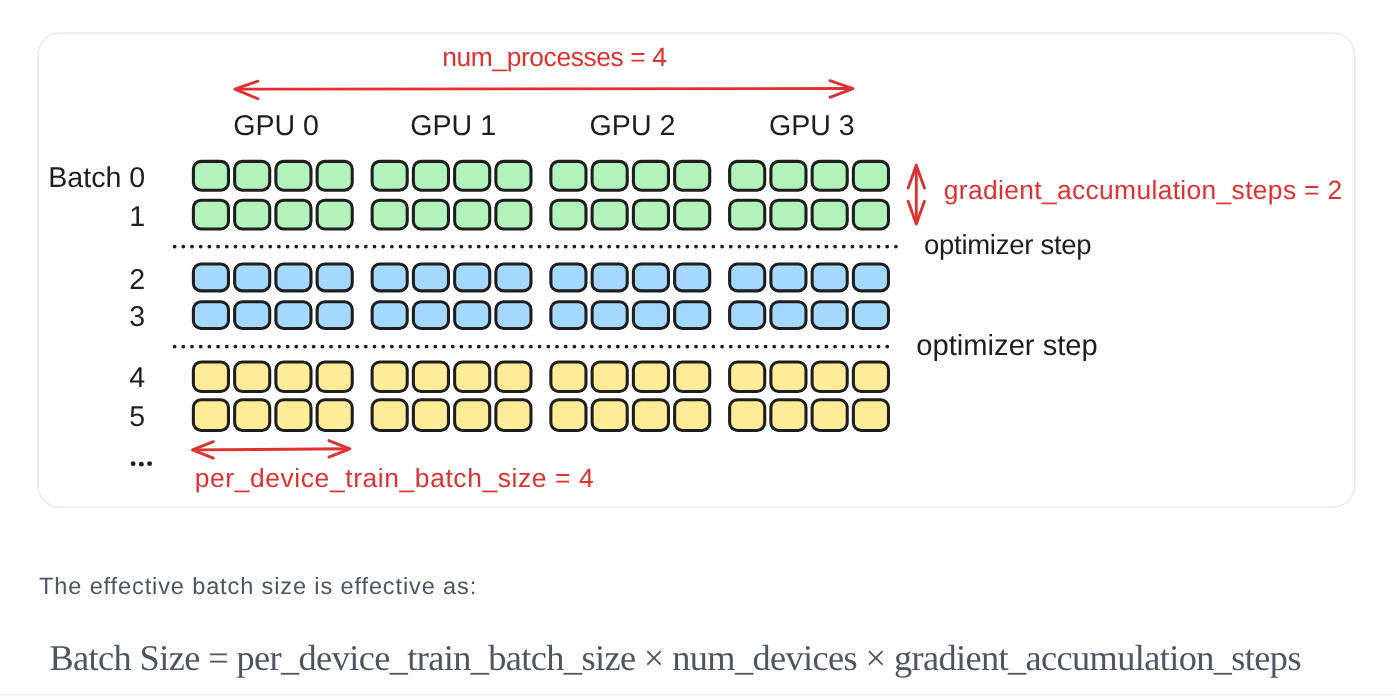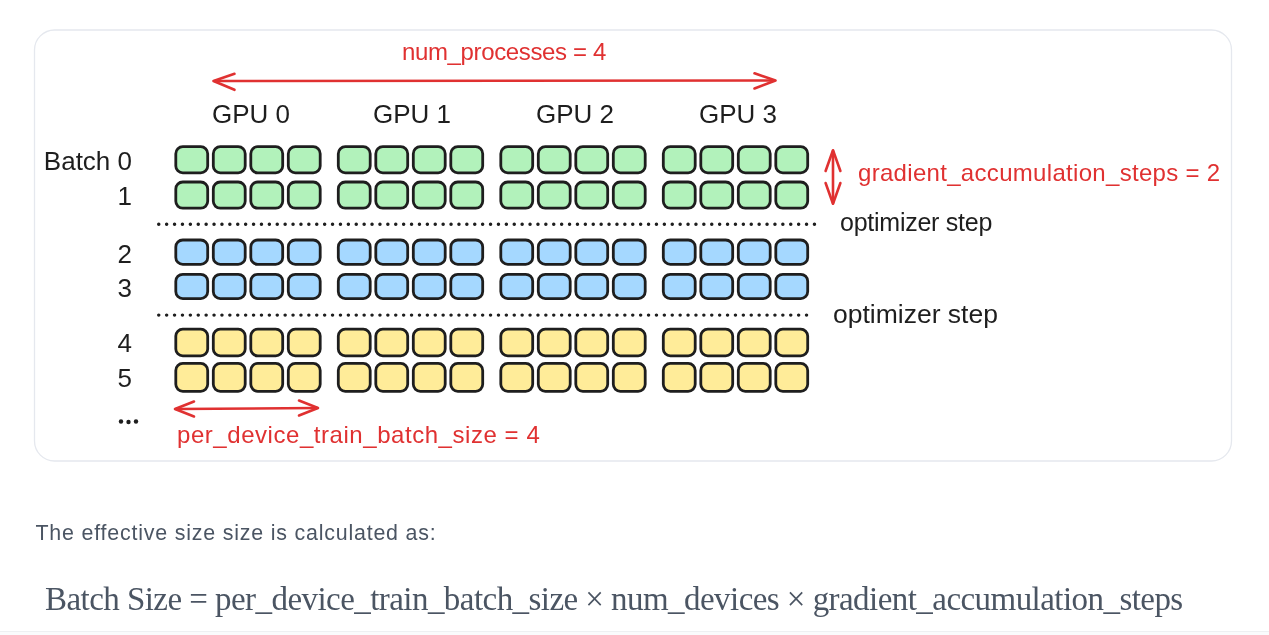--- a/index.html
+++ b/index.html
@@ -147,15 +147,15 @@
 <path d="M825.6 183 L833 203.7 L840.4 183"></path>
 </g>
 <text x="858" y="181" font-size="24" letter-spacing="0.31" fill="#e03131">gradient_accumulation_steps = 2</text>
 <g stroke="#e03131" stroke-width="2.6" fill="none" stroke-linecap="round" stroke-linejoin="round">
 <path d="M176 409 L317 408"></path>
 <path d="M194 401.5 L175 409 L194 416.5"></path>
 <path d="M299 400.5 L318 408 L299 415.5"></path>
 </g>
 <text x="177" y="443" font-size="24" letter-spacing="0.55" fill="#e03131">per_device_train_batch_size = 4</text>
 </svg>
-<div class="para">The effective size size is calculated as:</div>
+<div class="para">The effective batch size is effective as:</div>
 <div class="formula">Batch Size = per_device_train_batch_size × num_devices × gradient_accumulation_steps</div>
 <div class="botbar"></div>
 
 </body></html>

